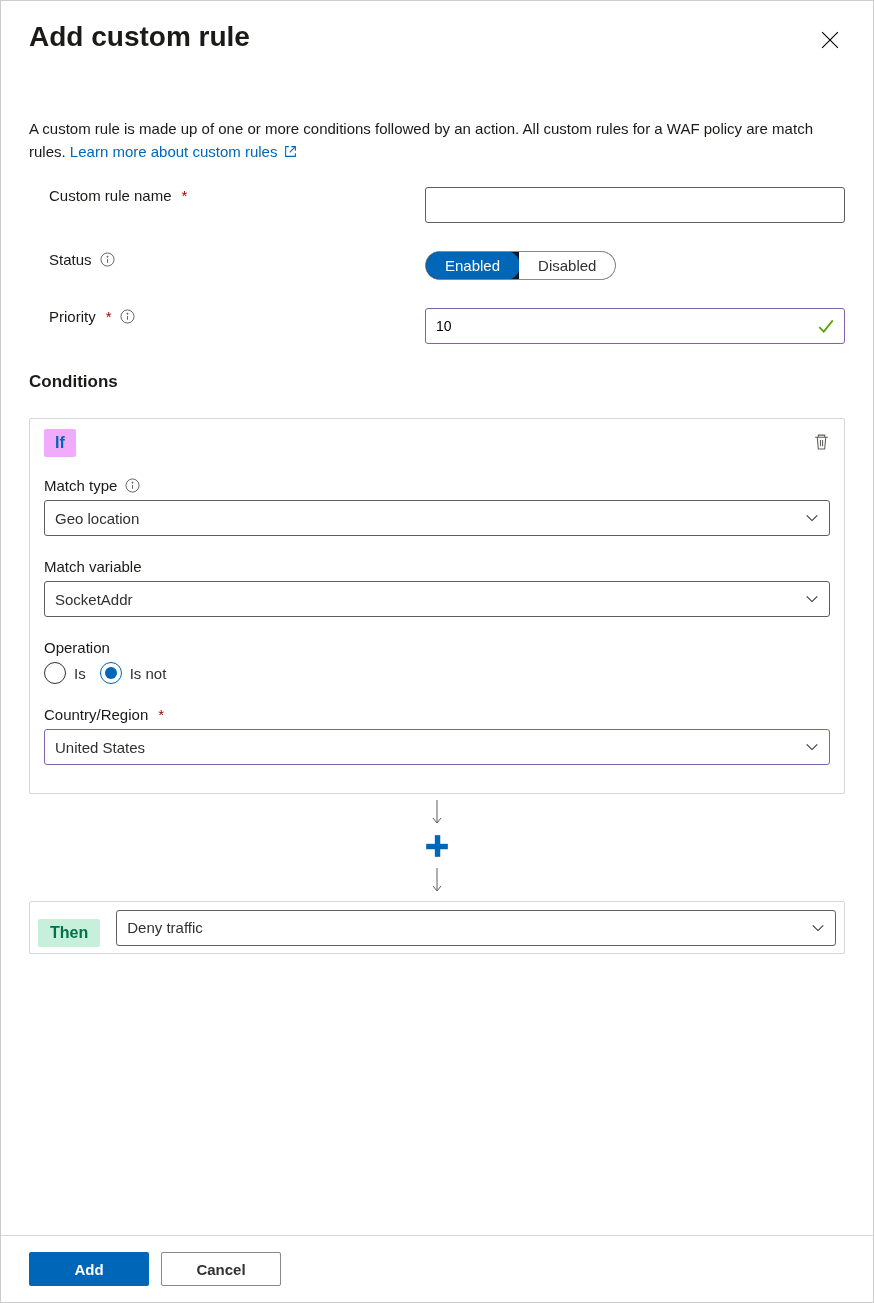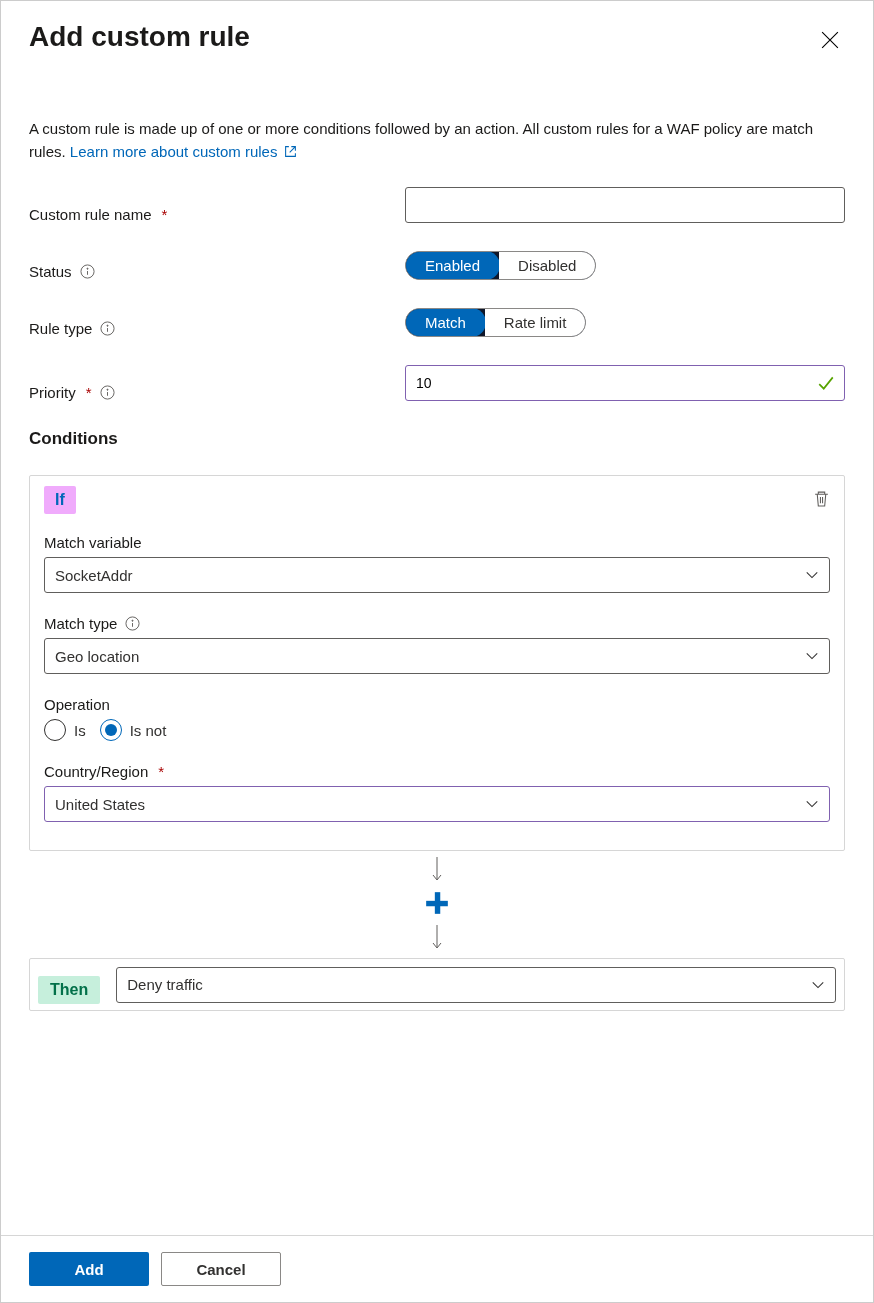--- a/index.html
+++ b/index.html
@@ -15,21 +15,21 @@
       flex-direction: column;
     }
     .panel { flex: 1; padding: 20px 28px 0 28px; overflow: hidden; }
     .header { display: flex; justify-content: space-between; align-items: flex-start; margin-bottom: 60px; }
     .title { font-size: 28px; font-weight: 600; color: #1b1a19; }
     .close-btn { background: none; border: none; cursor: pointer; padding: 6px; margin-top: 4px; }
     .close-btn svg { width: 18px; height: 18px; }
     .desc { font-size: 15px; line-height: 1.5; color: #1b1a19; margin-bottom: 24px; max-width: 820px; }
     .link { color: #0067b8; text-decoration: none; cursor: pointer; }
     .link svg { width: 13px; height: 13px; vertical-align: -1px; margin-left: 2px; }
-    .form-row { display: flex; align-items: flex-end; margin-bottom: 28px; }
+    .form-row { display: flex; align-items: flex-start; margin-bottom: 28px; margin-left: 20px; }
     .form-row .label-col { width: 376px; display: flex; align-items: center; gap: 8px; font-size: 15px; color: #1b1a19; }
     .form-row .ctrl-col { flex: 1; }
     .req { color: #a80000; margin-left: 2px; }
     .info-icon { width: 15px; height: 15px; color: #605e5c; }
     .text-input { width: 100%; height: 36px; border: 1px solid #605e5c; border-radius: 3px; padding: 0 10px; font-size: 14px; font-family: inherit; }
     .text-input.validated { border: 1px solid #8061b0; }
     .input-wrap { position: relative; }
     .check-icon { position: absolute; right: 10px; top: 50%; transform: translateY(-50%); color: #57a300; }
     .pill-group { display: inline-flex; border: 1px solid #8a8886; border-radius: 999px; overflow: hidden; background: #0f172a; }
     .pill { padding: 5px 19px; font-size: 15px; background: #fff; border: none; cursor: pointer; color: #323130; font-family: inherit; }
@@ -103,36 +103,20 @@
         </svg>
     </div>
     <div class="ctrl-col">
       <div class="pill-group">
         <button class="pill active">Enabled</button>
         <button class="pill">Disabled</button>
       </div>
     </div>
   </div>
 
-  <div class="form-row">
-    <div class="label-col">
-      <span>Rule type</span>
-      <svg class="info-icon" viewBox="0 0 16 16" fill="none" stroke="currentColor" stroke-width="1">
-          <circle cx="8" cy="8" r="7"></circle>
-          <circle cx="8" cy="5" r="0.6" fill="currentColor"></circle>
-          <path d="M8 7.5v4"></path>
-        </svg>
-    </div>
-    <div class="ctrl-col">
-      <div class="pill-group">
-        <button class="pill active">Match</button>
-        <button class="pill">Rate limit</button>
-      </div>
-    </div>
-  </div>
 
   <div class="form-row">
     <div class="label-col">
       <span>Priority</span>
         <span class="req">*</span>
       <svg class="info-icon" viewBox="0 0 16 16" fill="none" stroke="currentColor" stroke-width="1">
           <circle cx="8" cy="8" r="7"></circle>
           <circle cx="8" cy="5" r="0.6" fill="currentColor"></circle>
           <path d="M8 7.5v4"></path>
         </svg>
@@ -152,41 +136,41 @@
   <div class="cond-card">
     <span class="if-badge">If</span>
     <button class="trash-btn">
       <svg viewBox="0 0 16 16" fill="none" stroke="currentColor" stroke-width="1">
           <path d="M2 4h12M5 4V2h6v2M4 4l1 11h6l1-11M7 6.5v6M9 6.5v6"></path>
         </svg>
     </button>
 
     <div class="field">
       <div class="field-label">
-        <span>Match variable</span>
-      </div>
-      <div class="select">
-        <span>SocketAddr</span>
-        <svg class="chev" width="14" height="14" viewBox="0 0 16 16" fill="none" stroke="currentColor" stroke-width="1.2">
-            <path d="M2 5 L8 11 L14 5"></path>
-          </svg>
-      </div>
-    </div>
-
-    <div class="field">
-      <div class="field-label">
         <span>Match type</span>
         <svg class="info-icon" viewBox="0 0 16 16" fill="none" stroke="currentColor" stroke-width="1">
             <circle cx="8" cy="8" r="7"></circle>
             <circle cx="8" cy="5" r="0.6" fill="currentColor"></circle>
             <path d="M8 7.5v4"></path>
           </svg>
       </div>
       <div class="select">
         <span>Geo location</span>
+        <svg class="chev" width="14" height="14" viewBox="0 0 16 16" fill="none" stroke="currentColor" stroke-width="1.2">
+            <path d="M2 5 L8 11 L14 5"></path>
+          </svg>
+      </div>
+    </div>
+
+    <div class="field">
+      <div class="field-label">
+        <span>Match variable</span>
+      </div>
+      <div class="select">
+        <span>SocketAddr</span>
         <svg class="chev" width="14" height="14" viewBox="0 0 16 16" fill="none" stroke="currentColor" stroke-width="1.2">
             <path d="M2 5 L8 11 L14 5"></path>
           </svg>
       </div>
     </div>
 
     <div class="field">
       <div class="field-label">
         <span>Operation</span>
       </div>

